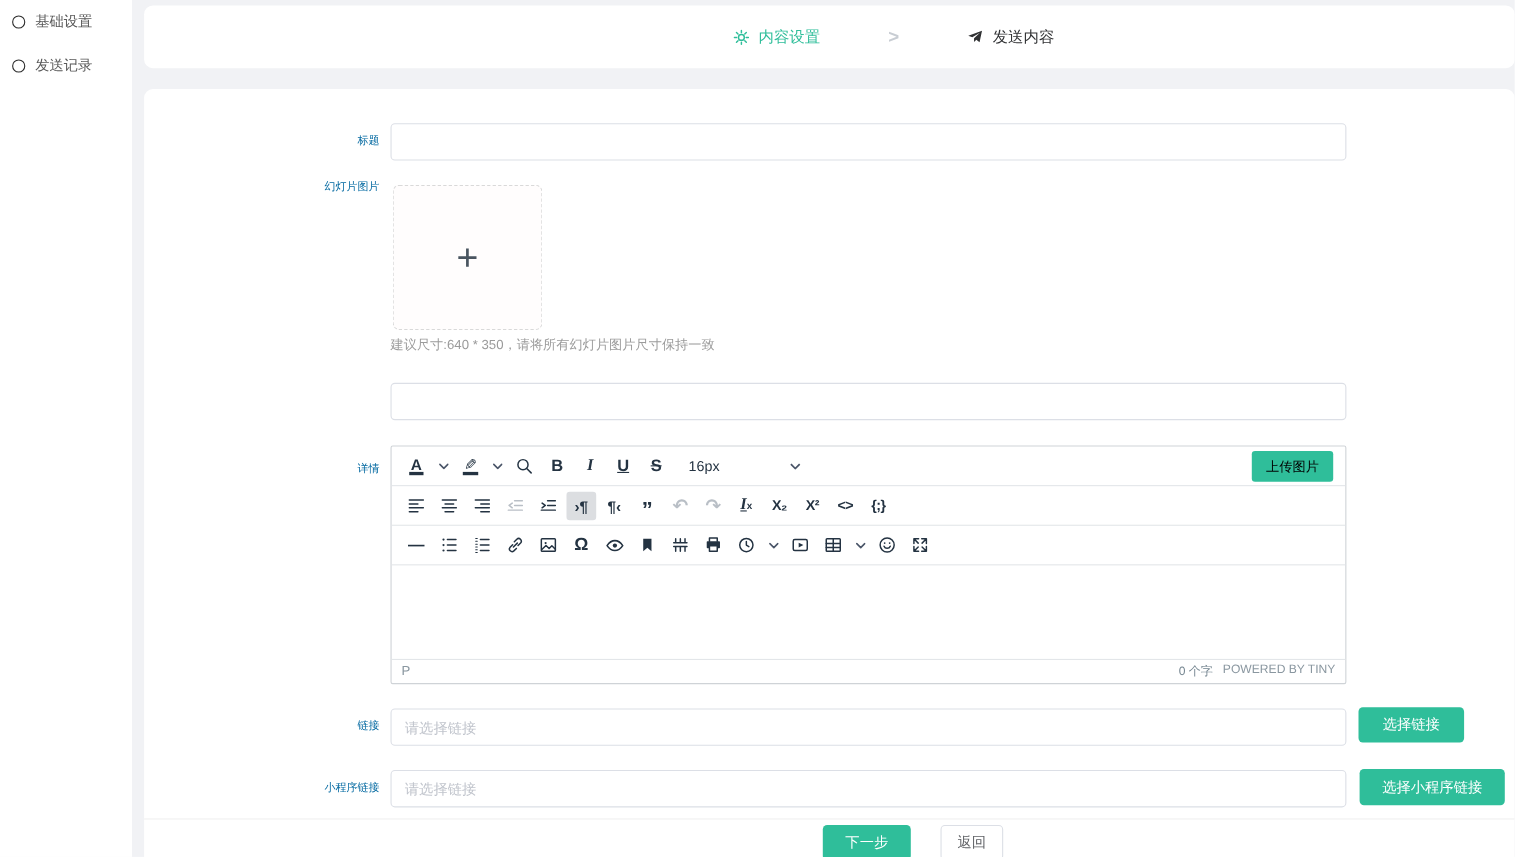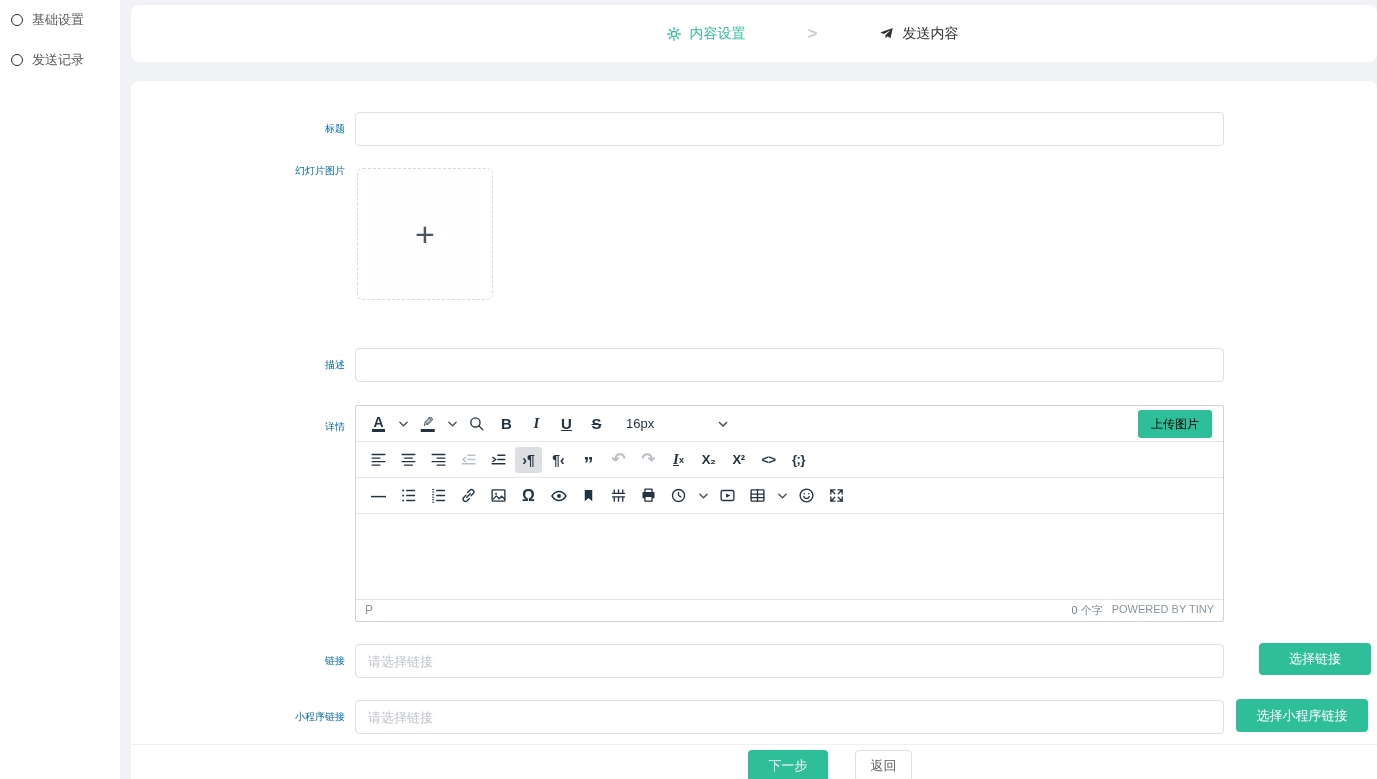--- a/index.html
+++ b/index.html
@@ -112,22 +112,22 @@
 
 <div class="form-card">
 
   <div class="flabel" style="top:31px;">标题</div>
   <input class="tinput" style="top: 31px;" type="text" value="">
 
   <div class="flabel" style="top:80px; line-height:20px;">幻灯片图片</div>
   <div class="upload-box">
     <span class="plus">+</span>
   </div>
-
-  <div class="flabel" style="top:267px;">描述</div>
+  <div class="hint">建议尺寸:640 * 350，请将所有幻灯片图片尺寸保持一致</div>
+
   <input class="tinput" style="top: 267px;" type="text" value="">
 
   <div class="flabel" style="top:329px;">详情</div>
   <div class="editor">
 
     <div class="tb-row">
       <button class="tb">
           <span class="ic-A">A</span>
         </button>
       <button class="tb narrow">
@@ -334,21 +334,21 @@
       <span style="font-size:12px;">P</span>
       <span class="right">
         <span>0 个字</span>
         <span class="powered">POWERED BY TINY</span>
       </span>
     </div>
   </div>
 
   <div class="flabel" style="top:563px;">链接</div>
   <input class="tinput" style="top: 563px;" type="text" placeholder="请选择链接">
-  <button class="pick-btn" style="left:1104px; top:562px; width:112px; height:32px;margin-left:24px;">选择链接</button>
+  <button class="pick-btn" style="left:1104px; top:562px; width:96px; height:32px;">选择链接</button>
 
   <div class="flabel" style="top:619px;">小程序链接</div>
   <input class="tinput" style="top: 619px;" type="text" placeholder="请选择链接">
   <button class="pick-btn" style="left:1105px; top:618px; width:132px; height:33px;">选择小程序链接</button>
 
   <div class="footer-line"></div>
   <button class="next-btn">下一步</button>
   <button class="back-btn">返回</button>
 </div>
 

